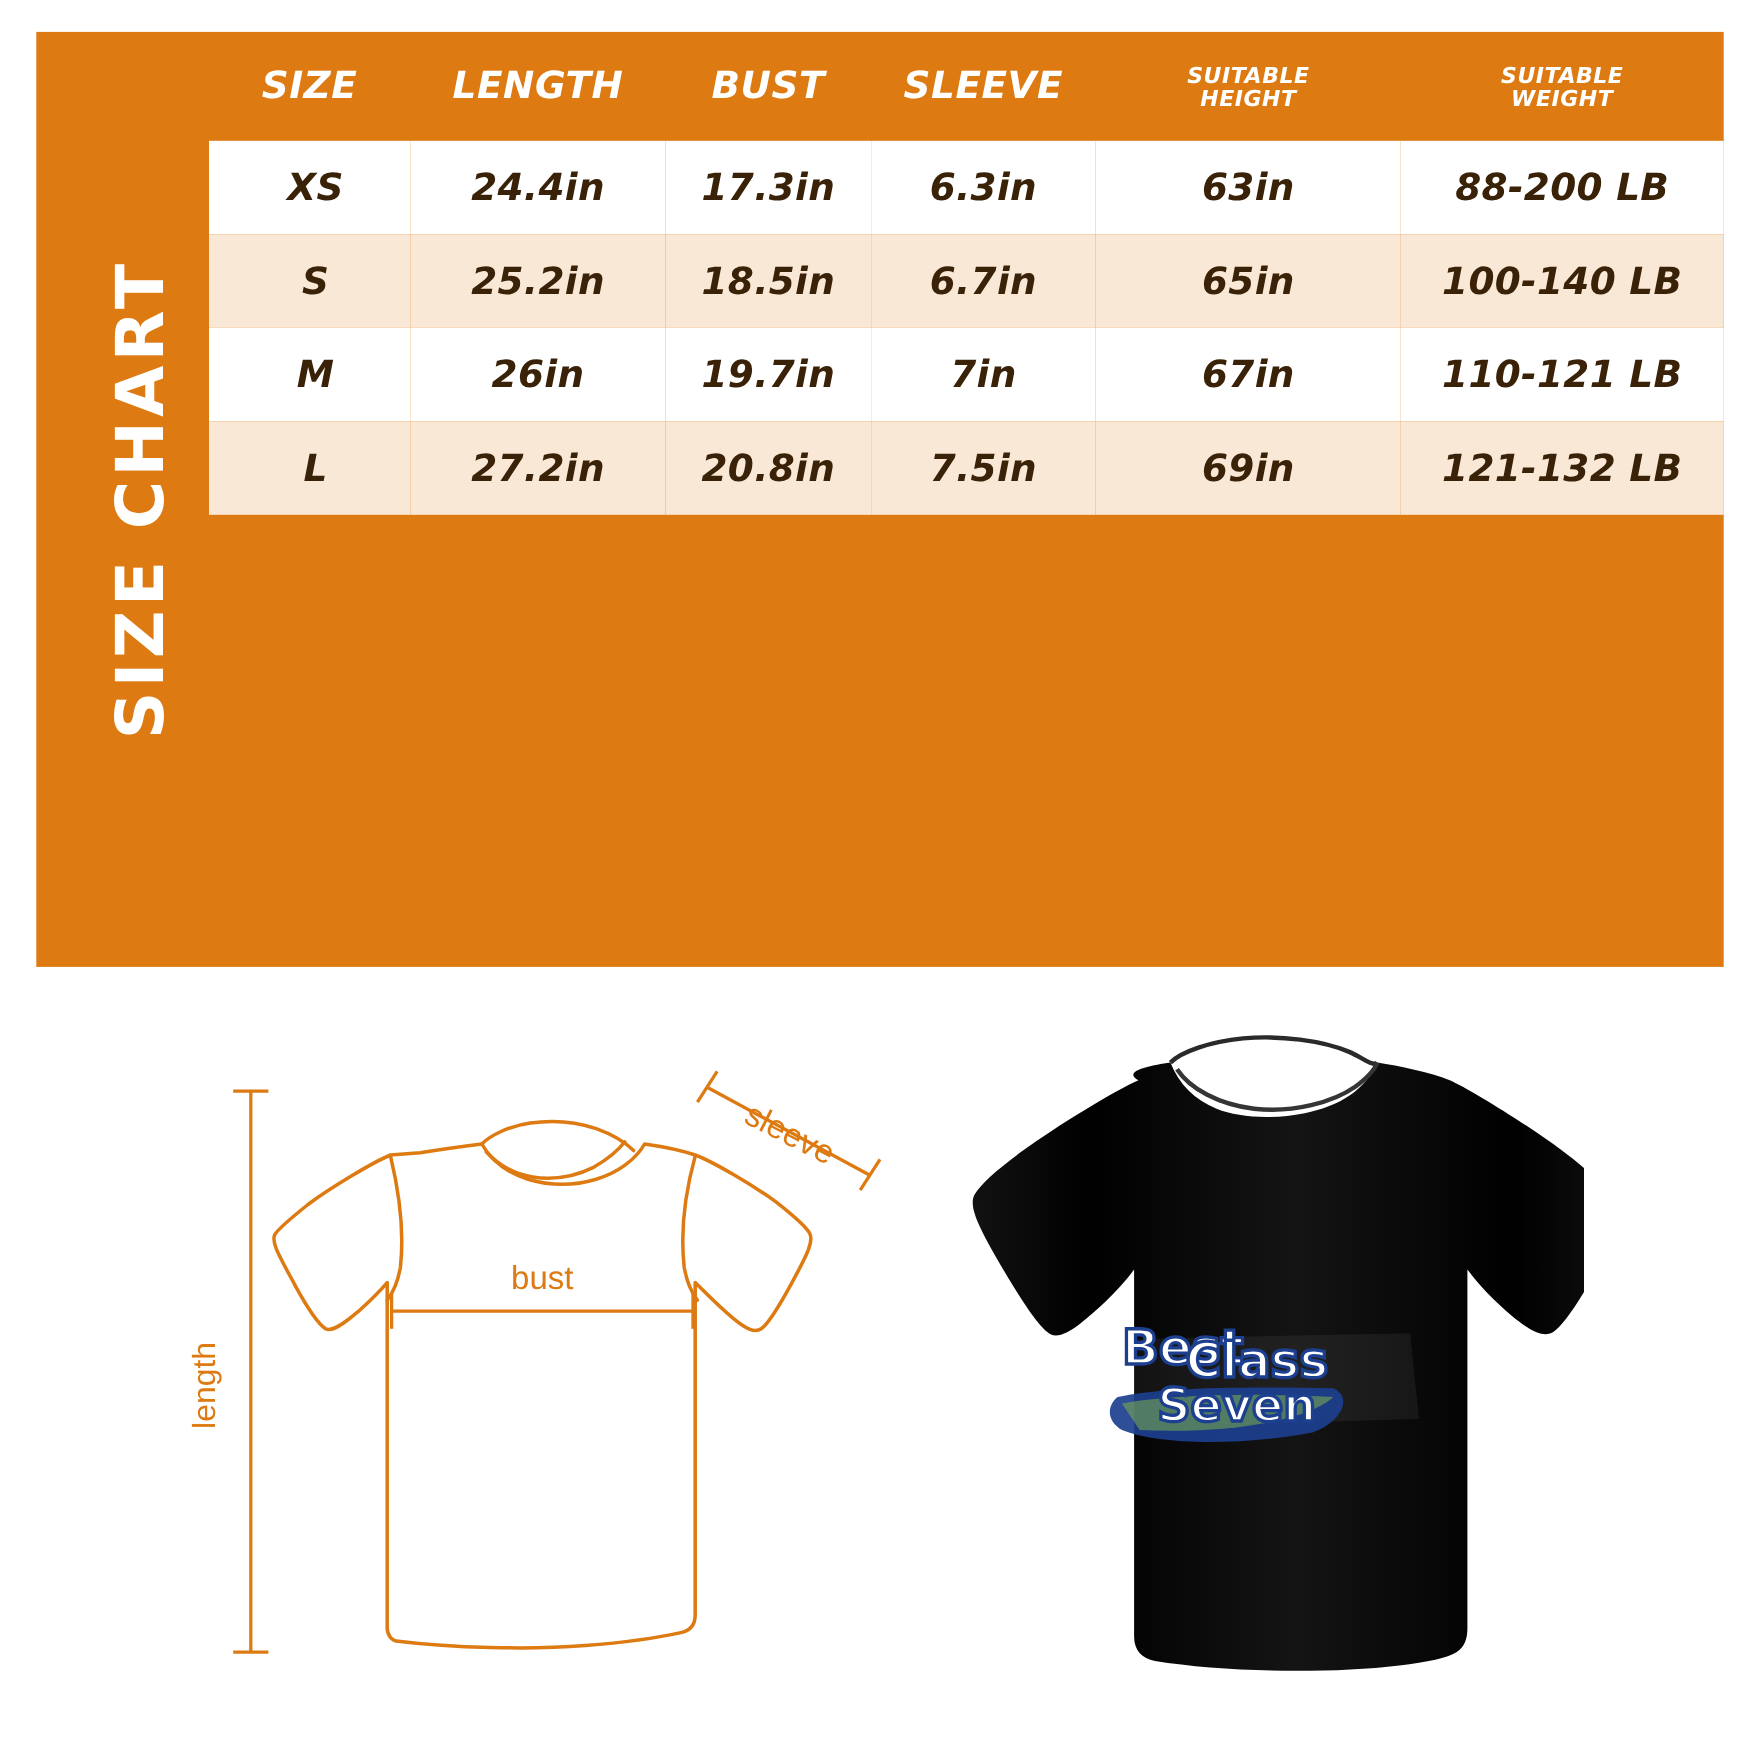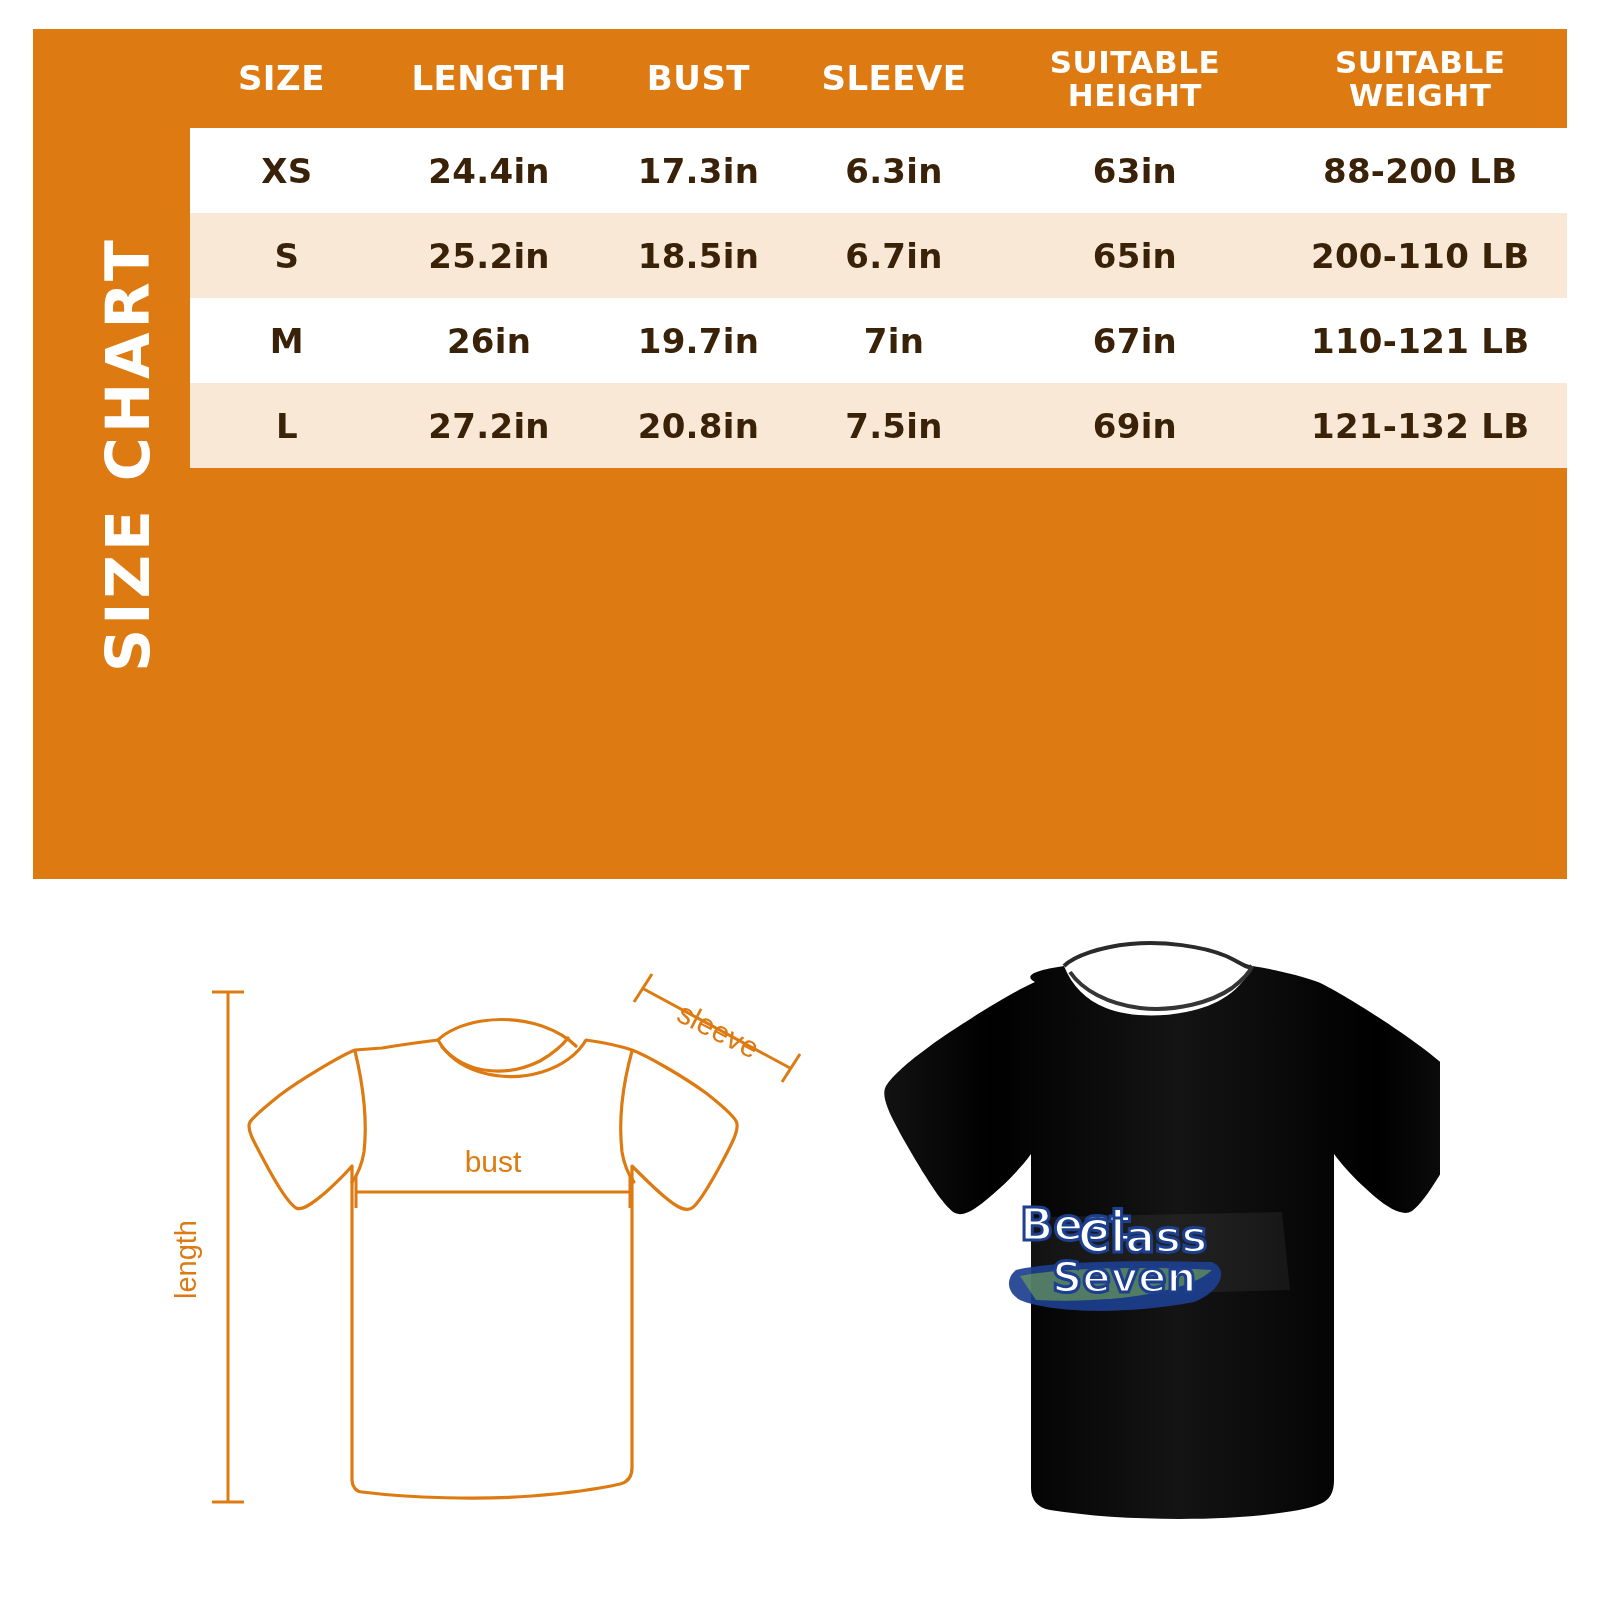--- a/index.html
+++ b/index.html
@@ -51,33 +51,34 @@
     left: 157px;
     top: 0;
     right: 0;
     bottom: 0;
   }
 
   table.size-table {
     border-collapse: collapse;
     width: 100%;
     table-layout: fixed;
+    font-style: italic;
   }
   table.size-table th {
     color: #ffffff;
     font-size: 34px;
     font-weight: bold;
     font-family: "DejaVu Sans", sans-serif;
     height: 97px;
     vertical-align: middle;
     line-height: 1.05;
     letter-spacing: 0.5px;
   }
   table.size-table th.small {
-    font-size: 31px;
+    font-size: 20px;
   }
   table.size-table td {
     color: #3a2208;
     font-size: 34px;
     font-weight: bold;
     font-family: "DejaVu Sans", sans-serif;
     text-align: center;
     height: 83px;
     vertical-align: middle;
     letter-spacing: 0.3px;
@@ -169,21 +170,21 @@
           <td>6.3in</td>
           <td>63in</td>
           <td>88-200 LB</td>
         </tr>
         <tr class="even">
           <td>S</td>
           <td>25.2in</td>
           <td>18.5in</td>
           <td>6.7in</td>
           <td>65in</td>
-          <td>200-110 LB</td>
+          <td>100-140 LB</td>
         </tr>
         <tr class="odd">
           <td>M</td>
           <td>26in</td>
           <td>19.7in</td>
           <td>7in</td>
           <td>67in</td>
           <td>110-121 LB</td>
         </tr>
         <tr class="even">

